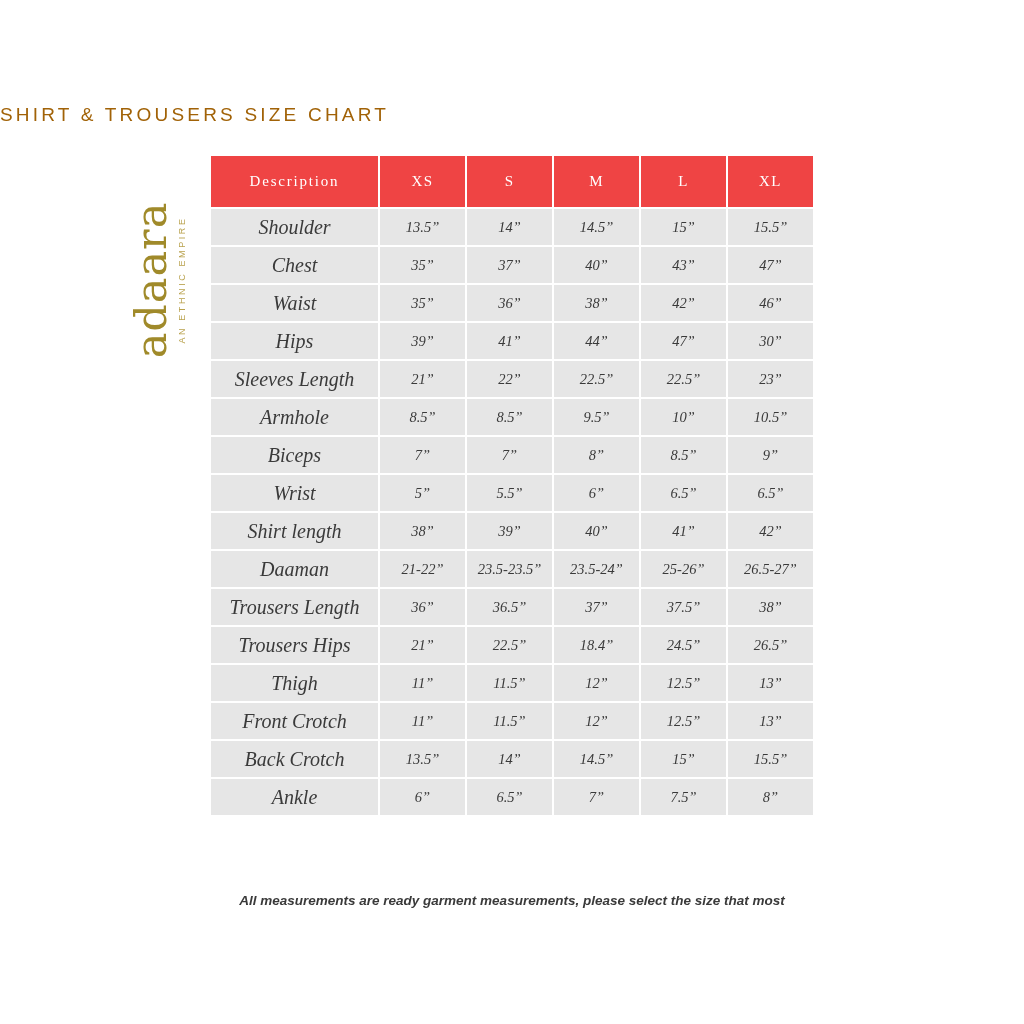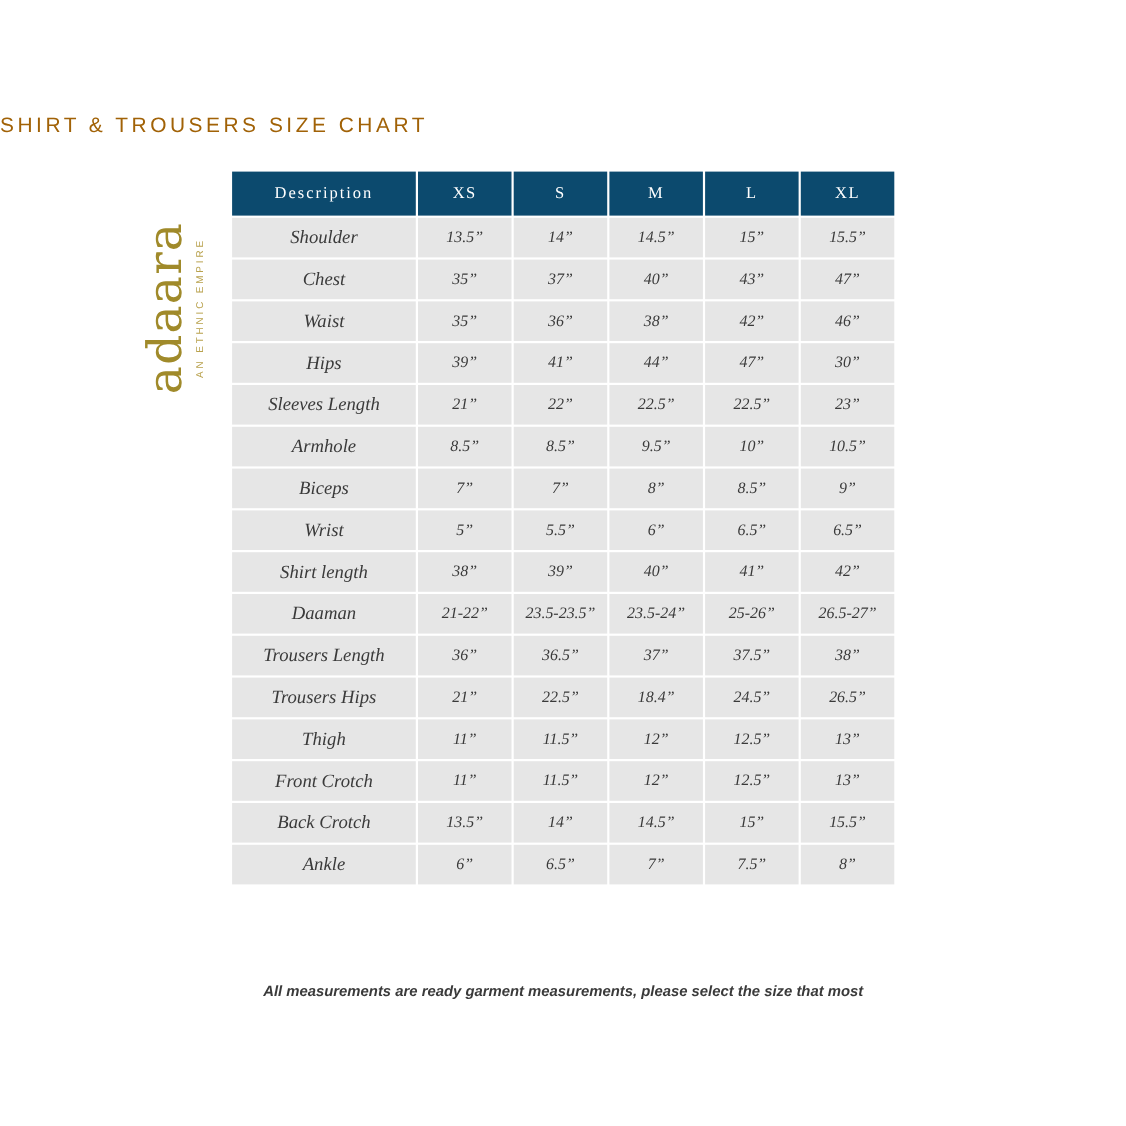--- a/index.html
+++ b/index.html
@@ -78,23 +78,23 @@
     width: 595px;
     table-layout: fixed;
   }
   table.size-chart th,
   table.size-chart td {
     padding: 0;
     margin: 0;
   }
 
   thead th {
-    background: #0c4a6e;
+    background: #ef4444;
     color: #ffffff;
-    height: 40px;
+    height: 51px;
     font-family: "Liberation Serif", serif;
     font-size: 15px;
     font-weight: 400;
     letter-spacing: 1.4px;
     text-align: center;
     vertical-align: middle;
   }
   thead th.desc-head {
     letter-spacing: 1.8px;
   }
@@ -103,21 +103,21 @@
     background: #e6e6e6;
     color: #3a3a3a;
     height: 36px;
     text-align: center;
     vertical-align: middle;
     font-family: "Liberation Serif", serif;
     font-style: italic;
     font-size: 15px;
   }
   tbody td.rowlabel {
-    font-size: 17px;
+    font-size: 20px;
   }
   tbody td.val {
     font-size: 14.5px;
   }
 
   col.c-desc { width: 167px; }
   col.c-size { width: 85px; }
 
   
   .footnote {

